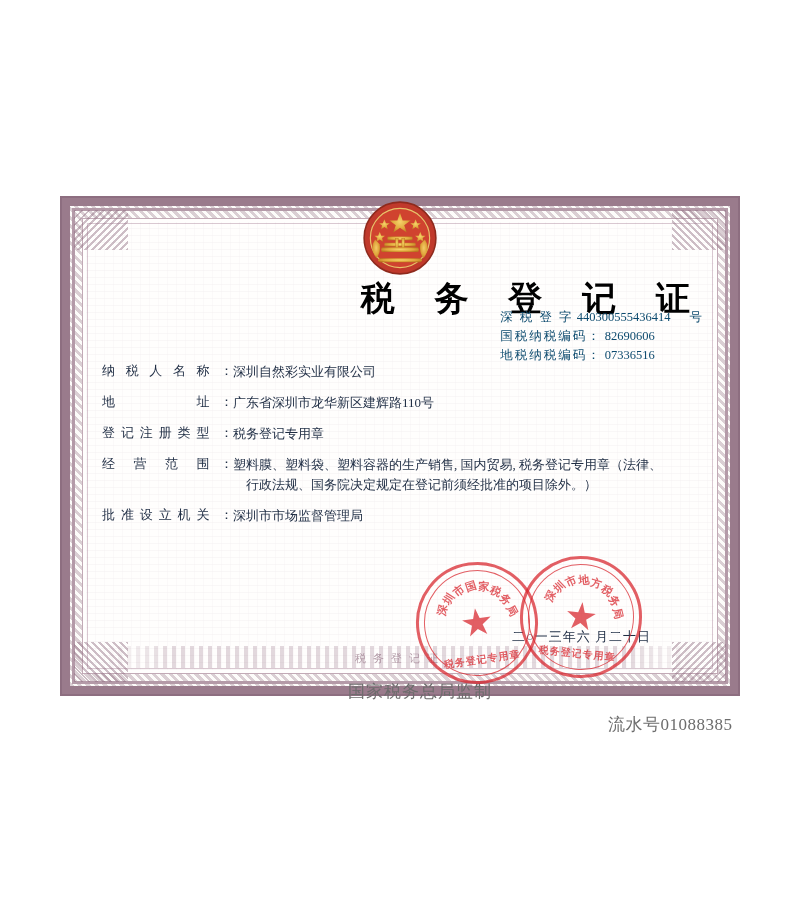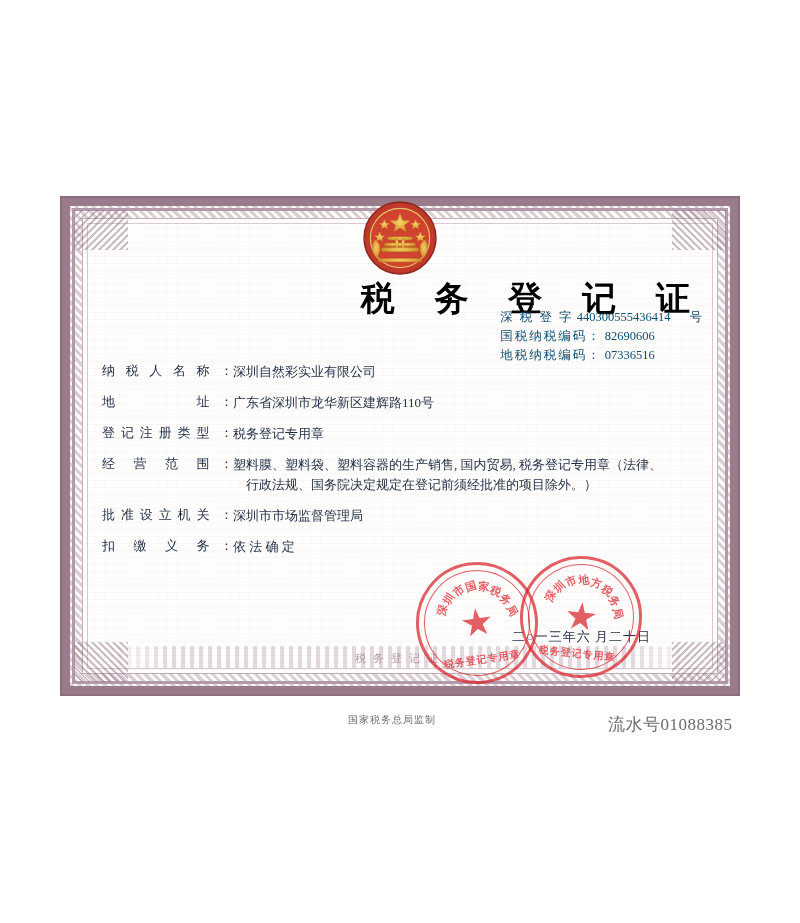--- a/index.html
+++ b/index.html
@@ -254,22 +254,22 @@
     font-size: 13px;
     color: #1f2d44;
     letter-spacing: 1px;
     z-index: 2;
   }
 
   
   .footer-left {
     position: absolute;
     left: 348px;
-    top: 713px;
-    font-size: 10px;
+    top: 680px;
+    font-size: 17px;
     color: #6c6c6c;
     letter-spacing: 1px;
   }
   .footer-right {
     position: absolute;
     left: 608px;
     top: 713px;
     font-size: 17px;
     color: #6c6c6c;
     letter-spacing: 0.5px;
@@ -360,25 +360,20 @@
           <td class="value">
             <span>塑料膜、塑料袋、塑料容器的生产销售, 国内贸易, 税务登记专用章（法律、</span>
             <span class="cont">行政法规、国务院决定规定在登记前须经批准的项目除外。）</span>
           </td>
         </tr>
         <tr>
           <td class="label"><span class="label-spread">批 准 设 立 机 关</span></td>
           <td class="colon">：</td>
           <td class="value">深圳市市场监督管理局</td>
         </tr>
-        <tr>
-          <td class="label"><span class="label-spread">扣 缴 义 务</span></td>
-          <td class="colon">：</td>
-          <td class="value">依 法 确 定</td>
-        </tr>
       </tbody>
     </table>
 
   </div>
 
   <div class="date-line">二○一三年六  月二十日</div>
 
   <div class="seal seal-1">
     <div class="ring"></div>
     <div class="star"></div>

